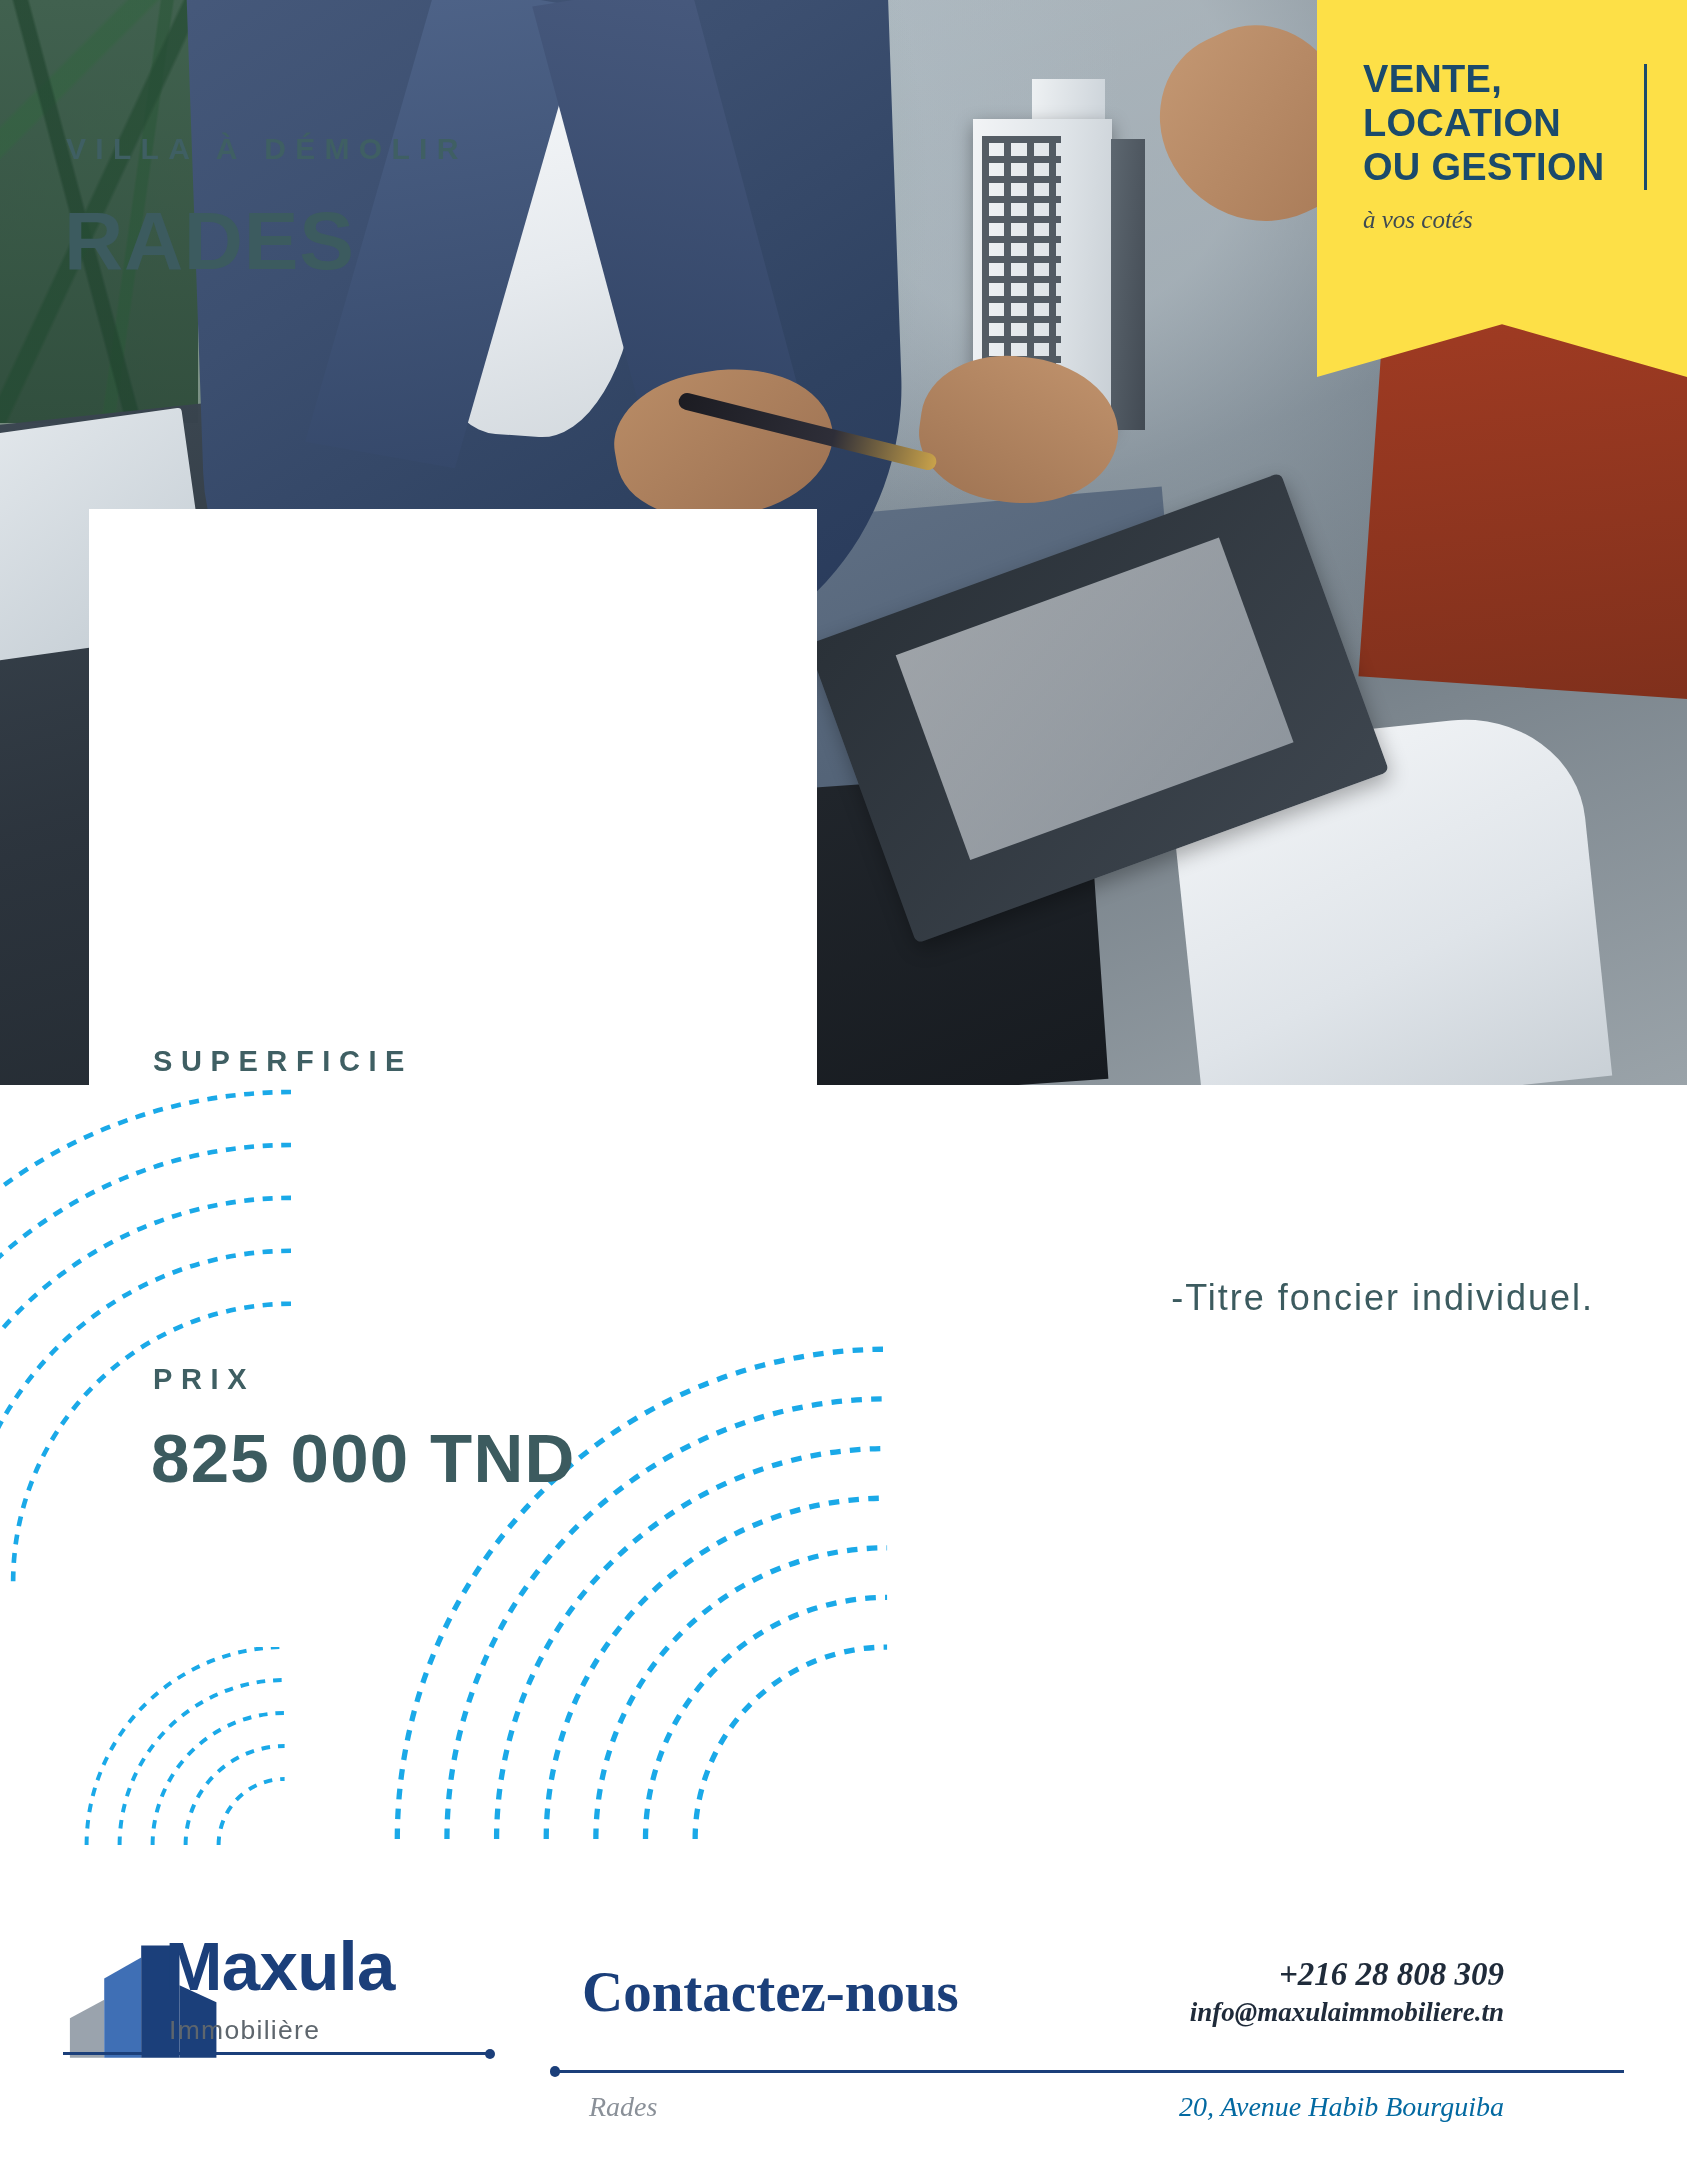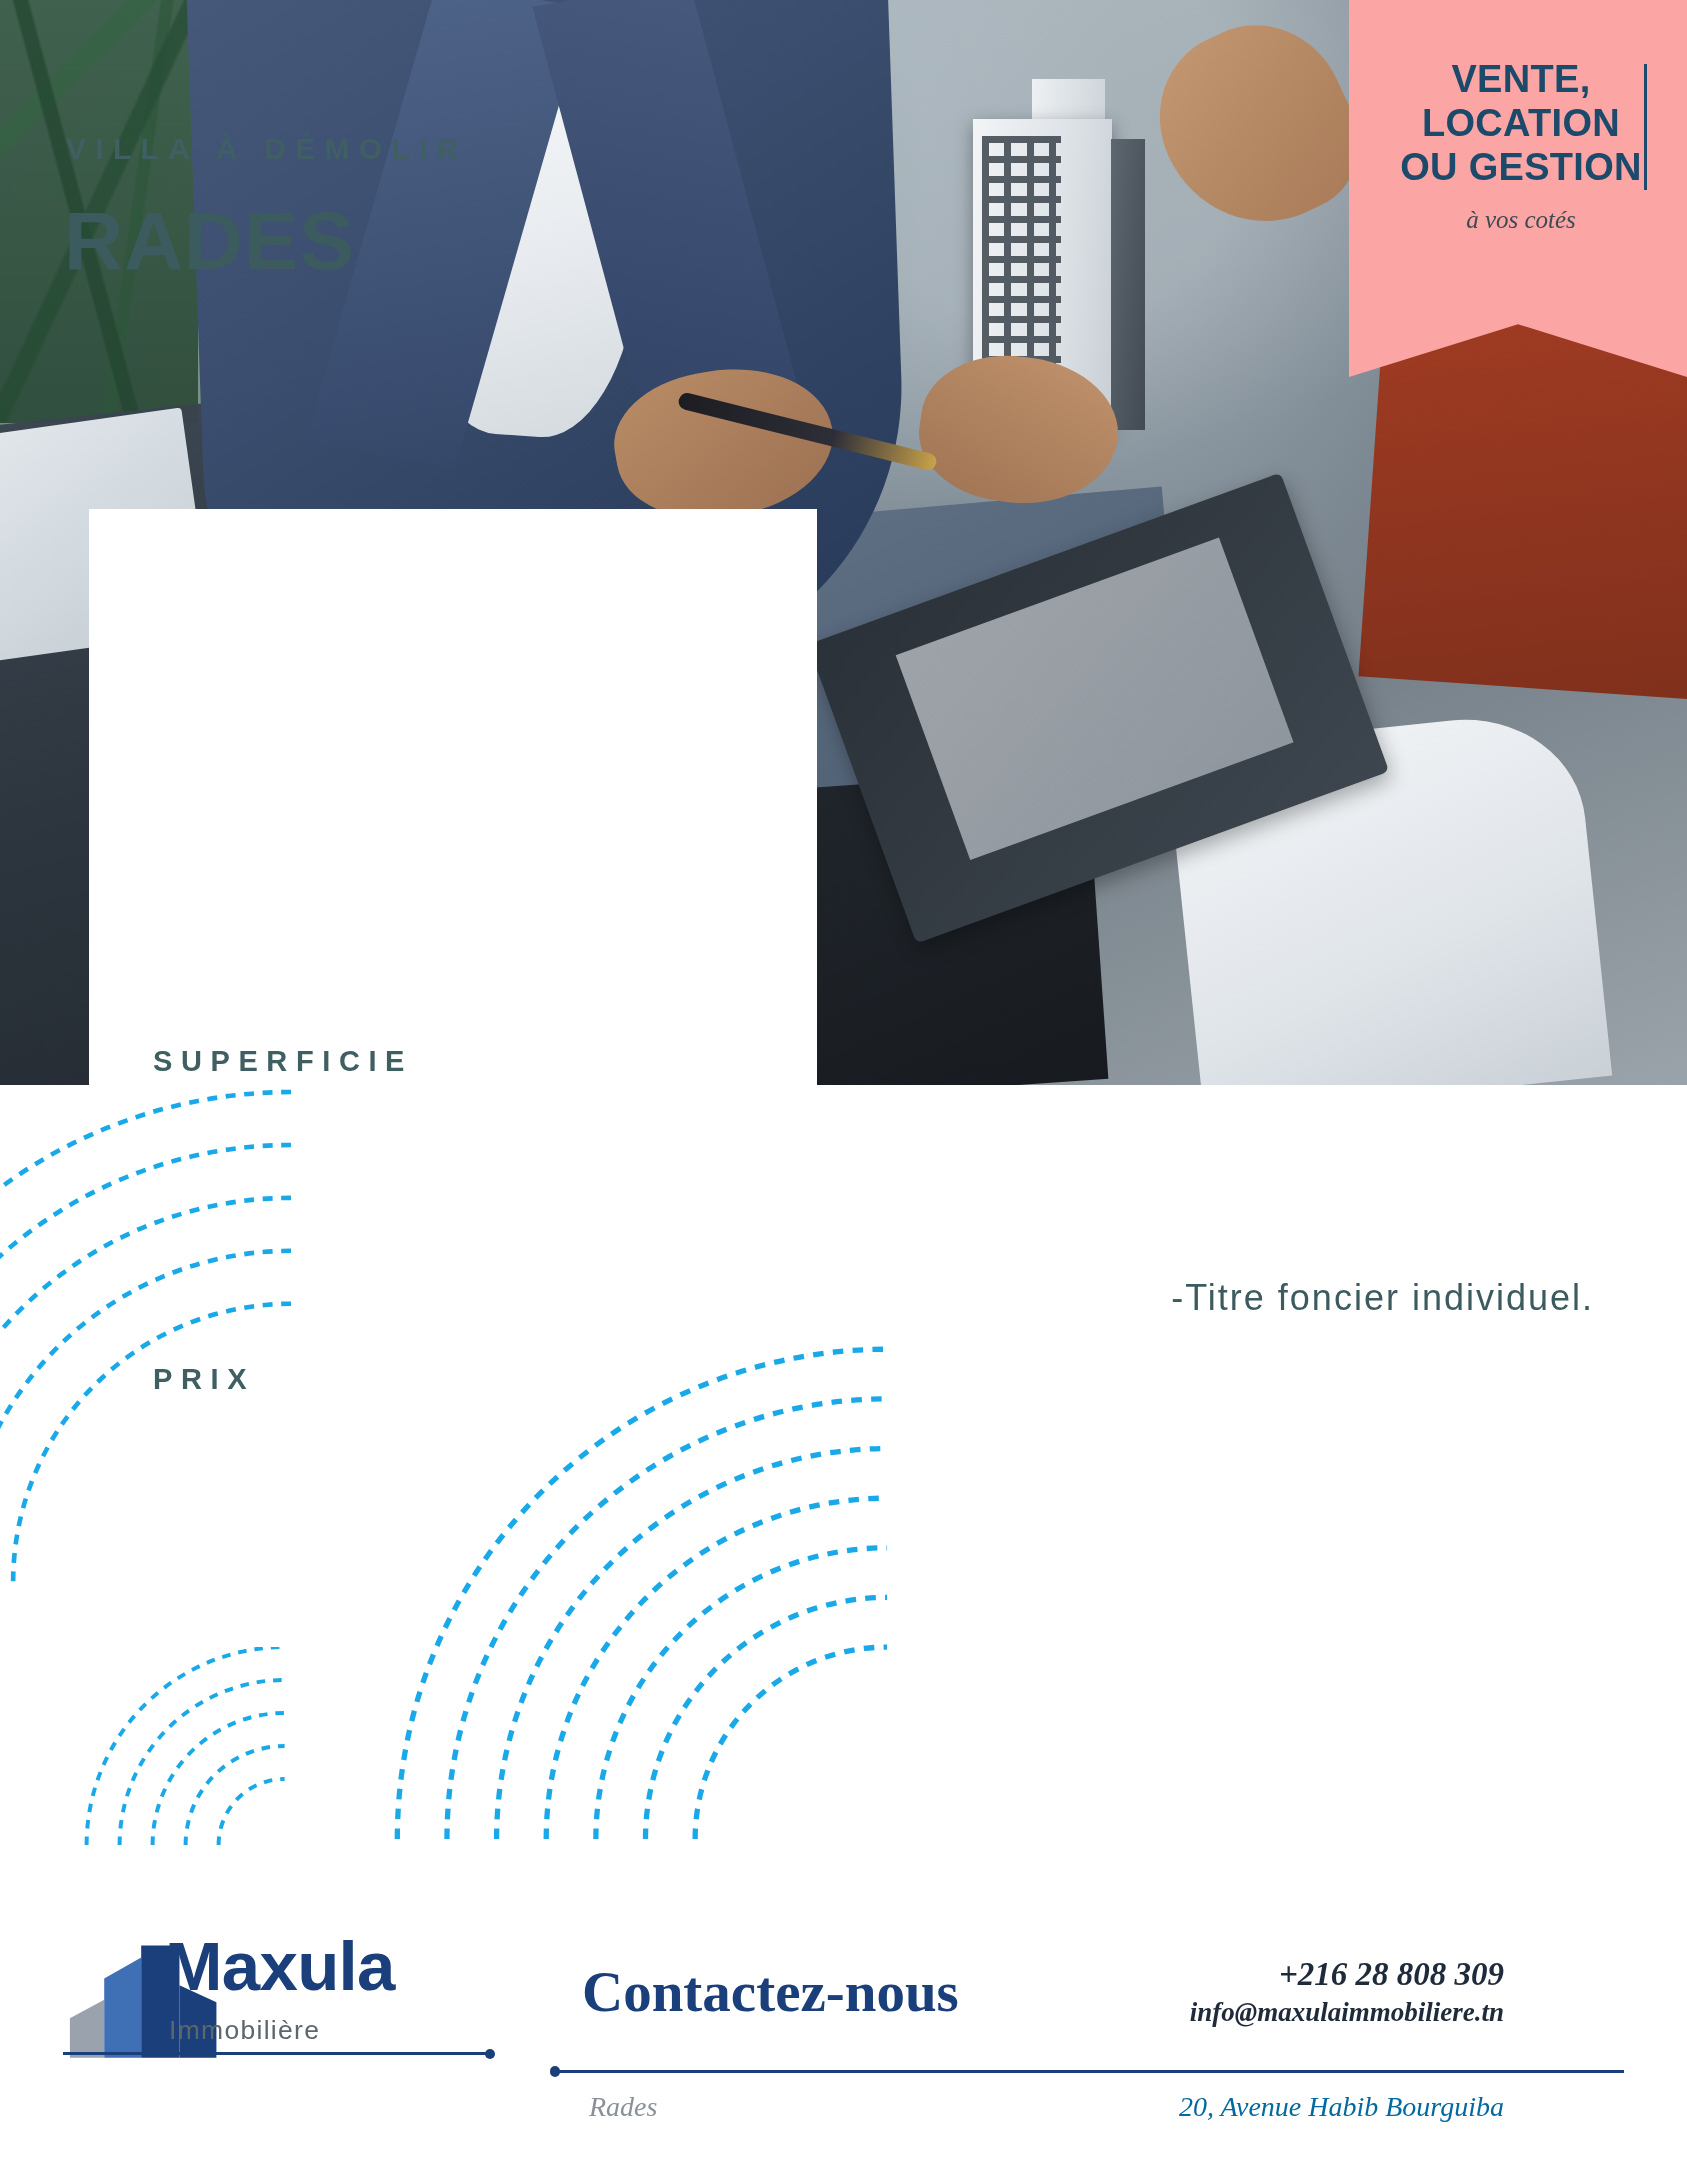--- a/index.html
+++ b/index.html
@@ -213,27 +213,27 @@
     left: 781px; top: 503px;
     width: 397px; height: 357px;
     background: linear-gradient(160deg, #5f6f84 0%, #4b5b6e 100%);
     transform: rotate(-5deg);
   }
 
   
   .ribbon {
     position: absolute;
     right: 0; top: 0;
-    width: 338px;
-    background: #fca5a5;
+    width: 370px;
+    background: #fde047;
     padding: 57px 40px 26.5px 46px;
     box-sizing: border-box;
     clip-path: polygon(0 0, 100% 0, 100% 100%, 50% 86%, 0 100%);
     height: 377px;
-    text-align: center;
+    text-align: left;
   }
   .ribbon-lines {
     color: #1b4a6b;
     font-weight: 700;
     font-size: 38px;
     line-height: 1.16;
     letter-spacing: 0.3px;
   }
   .ribbon-tag {
     margin-top: 17px;
@@ -491,20 +491,21 @@
       <path d="M170 760 A 590 590 0 0 1 760 170"></path>
       <path d="M245 760 A 515 515 0 0 1 760 245"></path>
       <path d="M320 760 A 440 440 0 0 1 760 320"></path>
       <path d="M395 760 A 365 365 0 0 1 760 395"></path>
       <path d="M470 760 A 290 290 0 0 1 760 470"></path>
     </g>
   </svg>
 
   <div class="field-label" id="sup-label">SUPERFICIE</div>
   <div class="field-label" id="prix-label">PRIX</div>
+  <div class="field-value" id="prix-value">825 000 TND</div>
 
   <div class="bullets">
     <div>-Titre foncier individuel.</div>
   </div>
 
   <div class="footer">
     <div class="logo">
       <svg width="159" height="132" viewBox="0 0 240 200">
         <polygon points="10,180 10,120 62,92 62,180" fill="#9aa3ad"></polygon>
         <polygon points="62,180 62,60 118,28 118,180" fill="#3f6fb5"></polygon>

